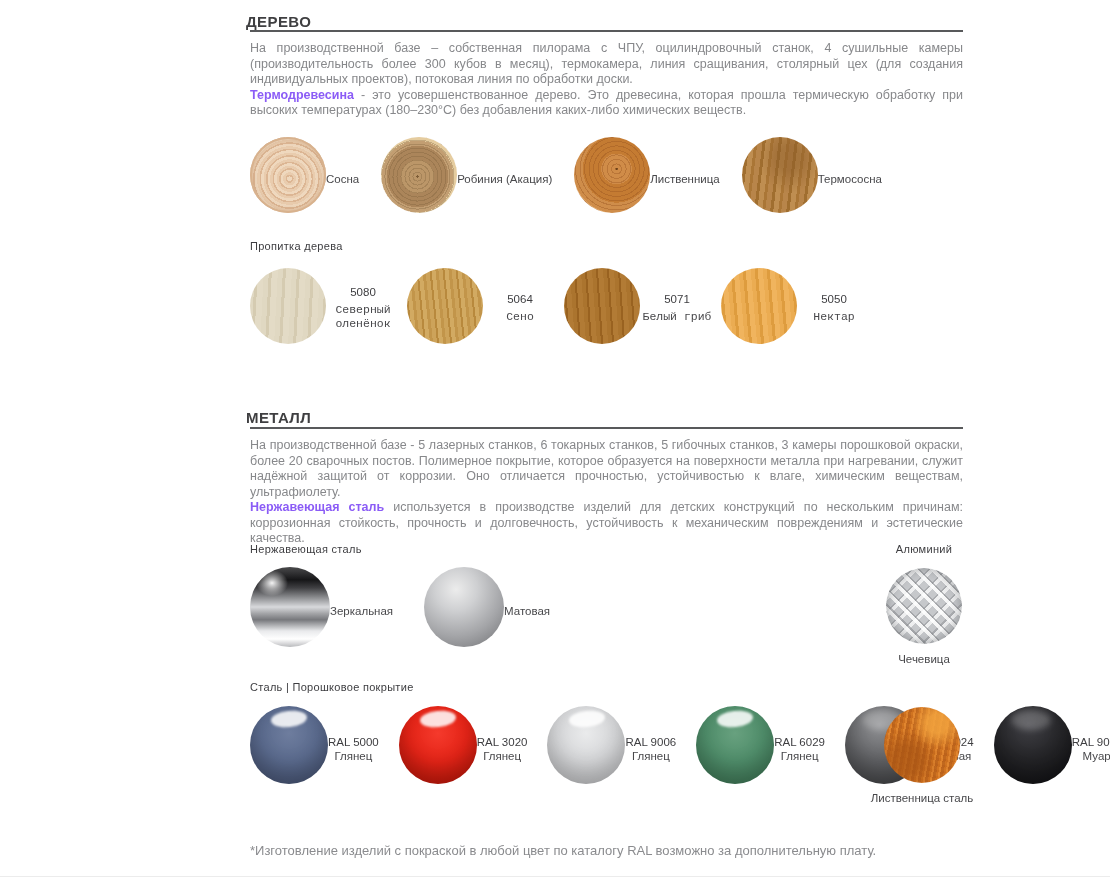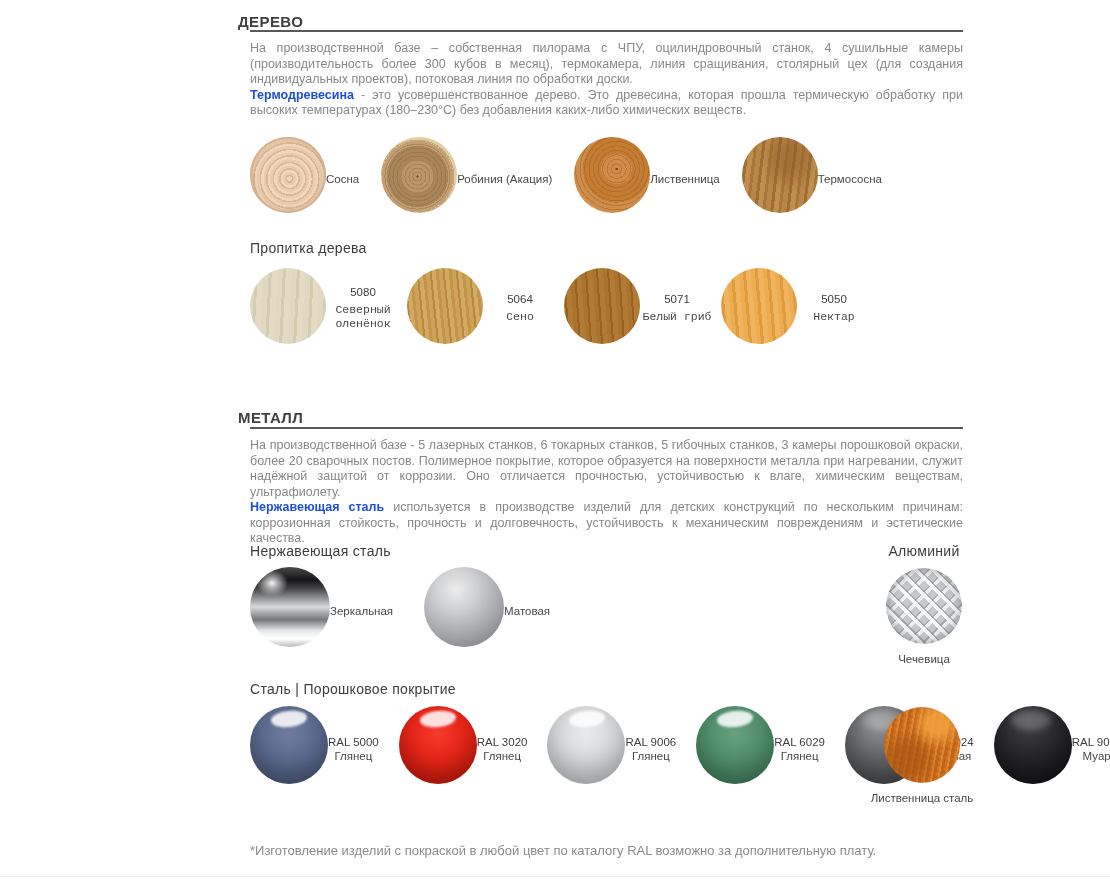--- a/index.html
+++ b/index.html
@@ -1,26 +1,26 @@
 <!DOCTYPE html>
 <html><head>
 <meta charset="utf-8">
 <style>
   html,body{margin:0;padding:0;background:#fff;}
   .page{position:relative;width:1110px;height:879px;background:#ffffff;overflow:hidden;
         font-family:"Liberation Sans",sans-serif;color:#47474a;}
   
-  .sec-title{position:absolute;left:238px;width:713px;font-size:15px;font-weight:700;
+  .sec-title{position:absolute;left:246px;width:713px;font-size:15px;font-weight:700;
              letter-spacing:.4px;color:#3f3f41;}
   .sec-rule{position:absolute;left:250px;width:713px;height:2px;background:#58595b;}
-  .sub-title{position:absolute;font-size:14px;color:#3d3d40;letter-spacing:.3px;}
+  .sub-title{position:absolute;font-size:11px;color:#3d3d40;letter-spacing:.3px;}
   
   .body-text{position:absolute;left:250px;width:713px;font-size:12.5px;line-height:15.5px;
              color:#87888b;text-align:justify;}
-  .body-text b{color:#1d4ed8;font-weight:700;}
+  .body-text b{color:#8b5cf6;font-weight:700;}
   
   .swrow{position:absolute;left:250px;display:flex;}
   .swi{display:flex;flex-direction:row;align-items:center;}
   .circ{border-radius:50%;position:relative;overflow:hidden;flex:none;}
   .c76{width:76px;height:76px;}
   .c78{width:78px;height:78px;}
   .c80{width:80px;height:80px;}
   .slabel{margin-top:8px;font-size:11.5px;line-height:14px;color:#48484b;text-align:center;}
   .nowrap{white-space:nowrap;}
   .iname{width:86px;margin:4px -6px;font-family:Liberation Mono, monospace;}

